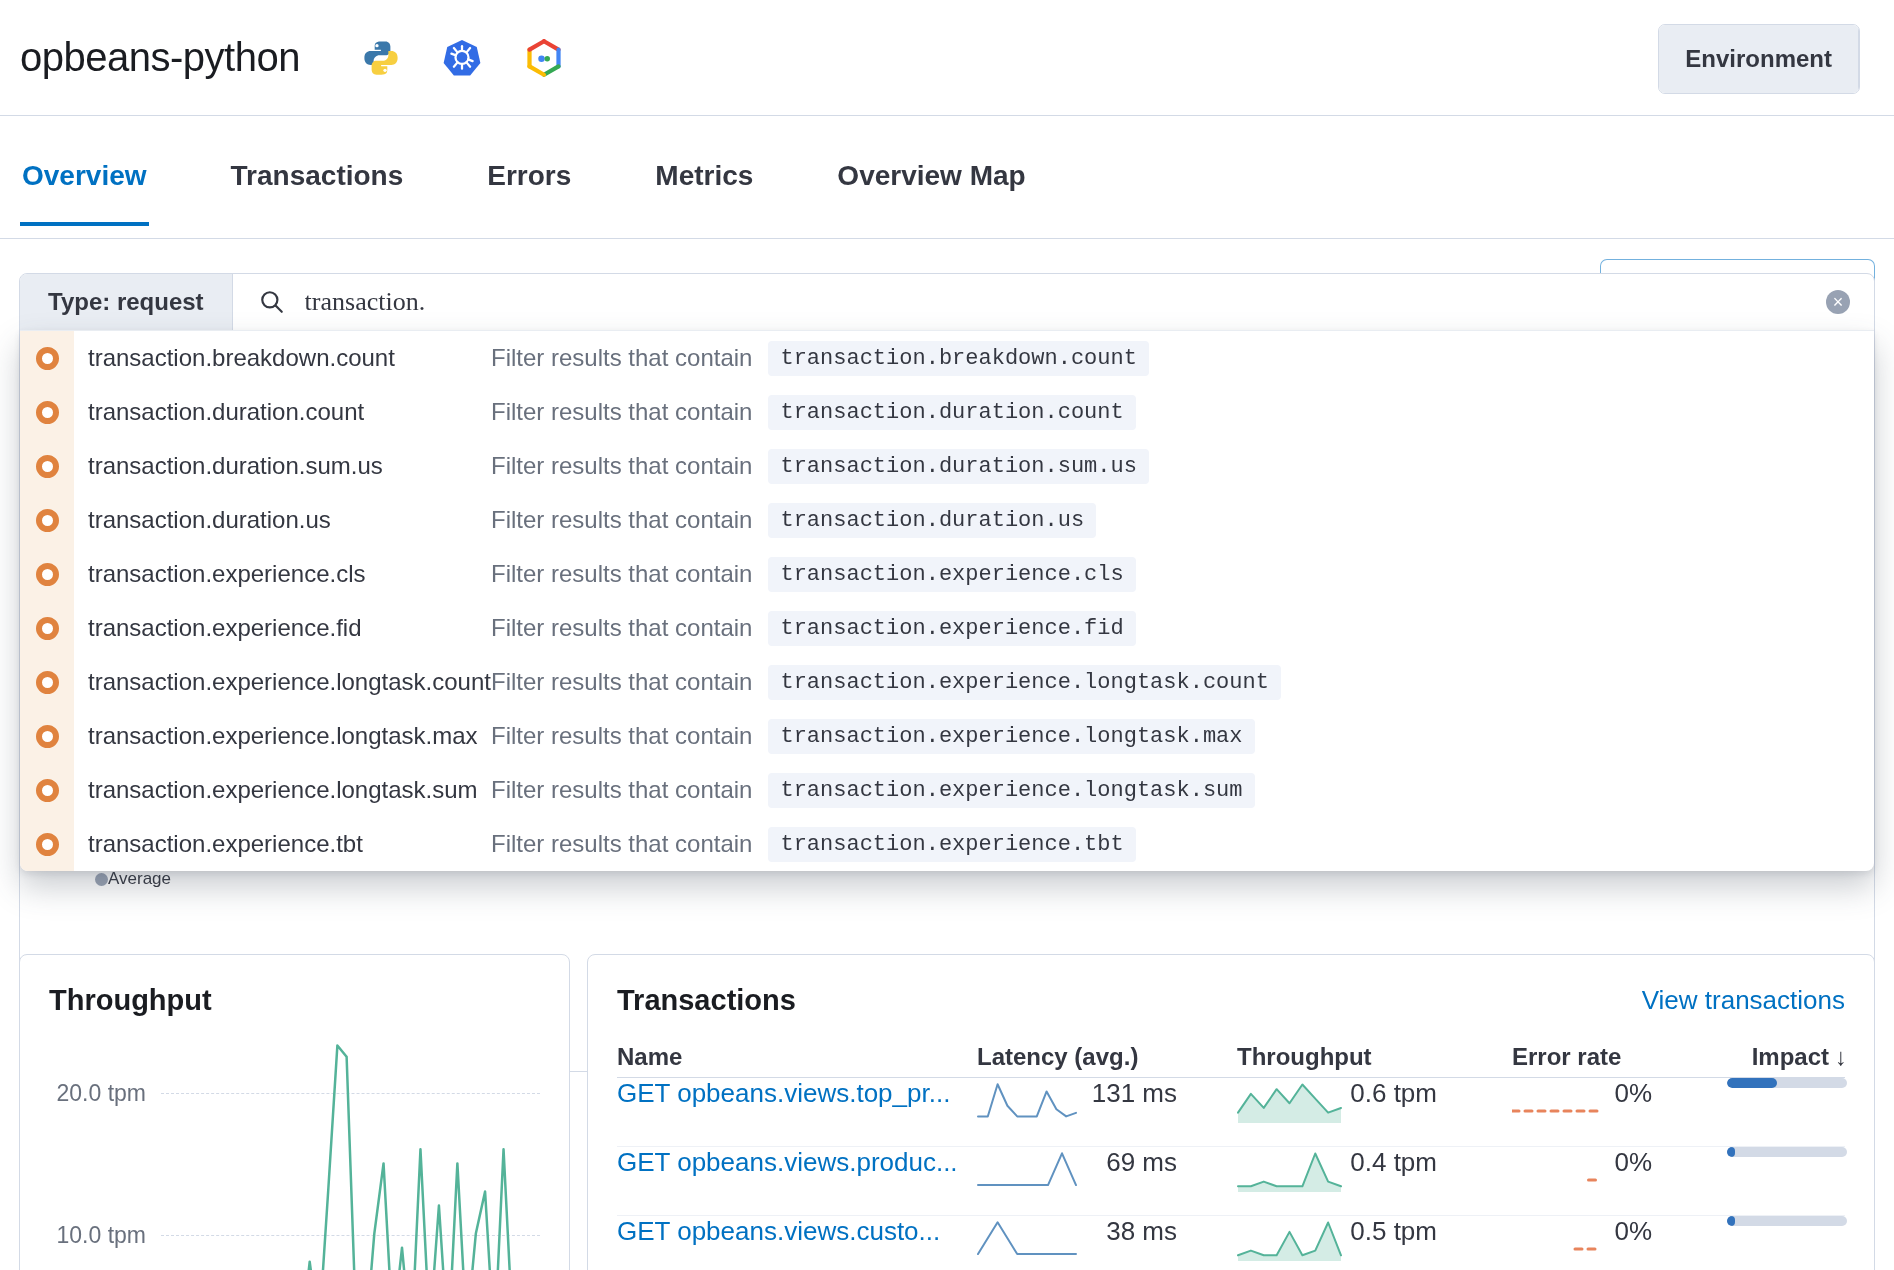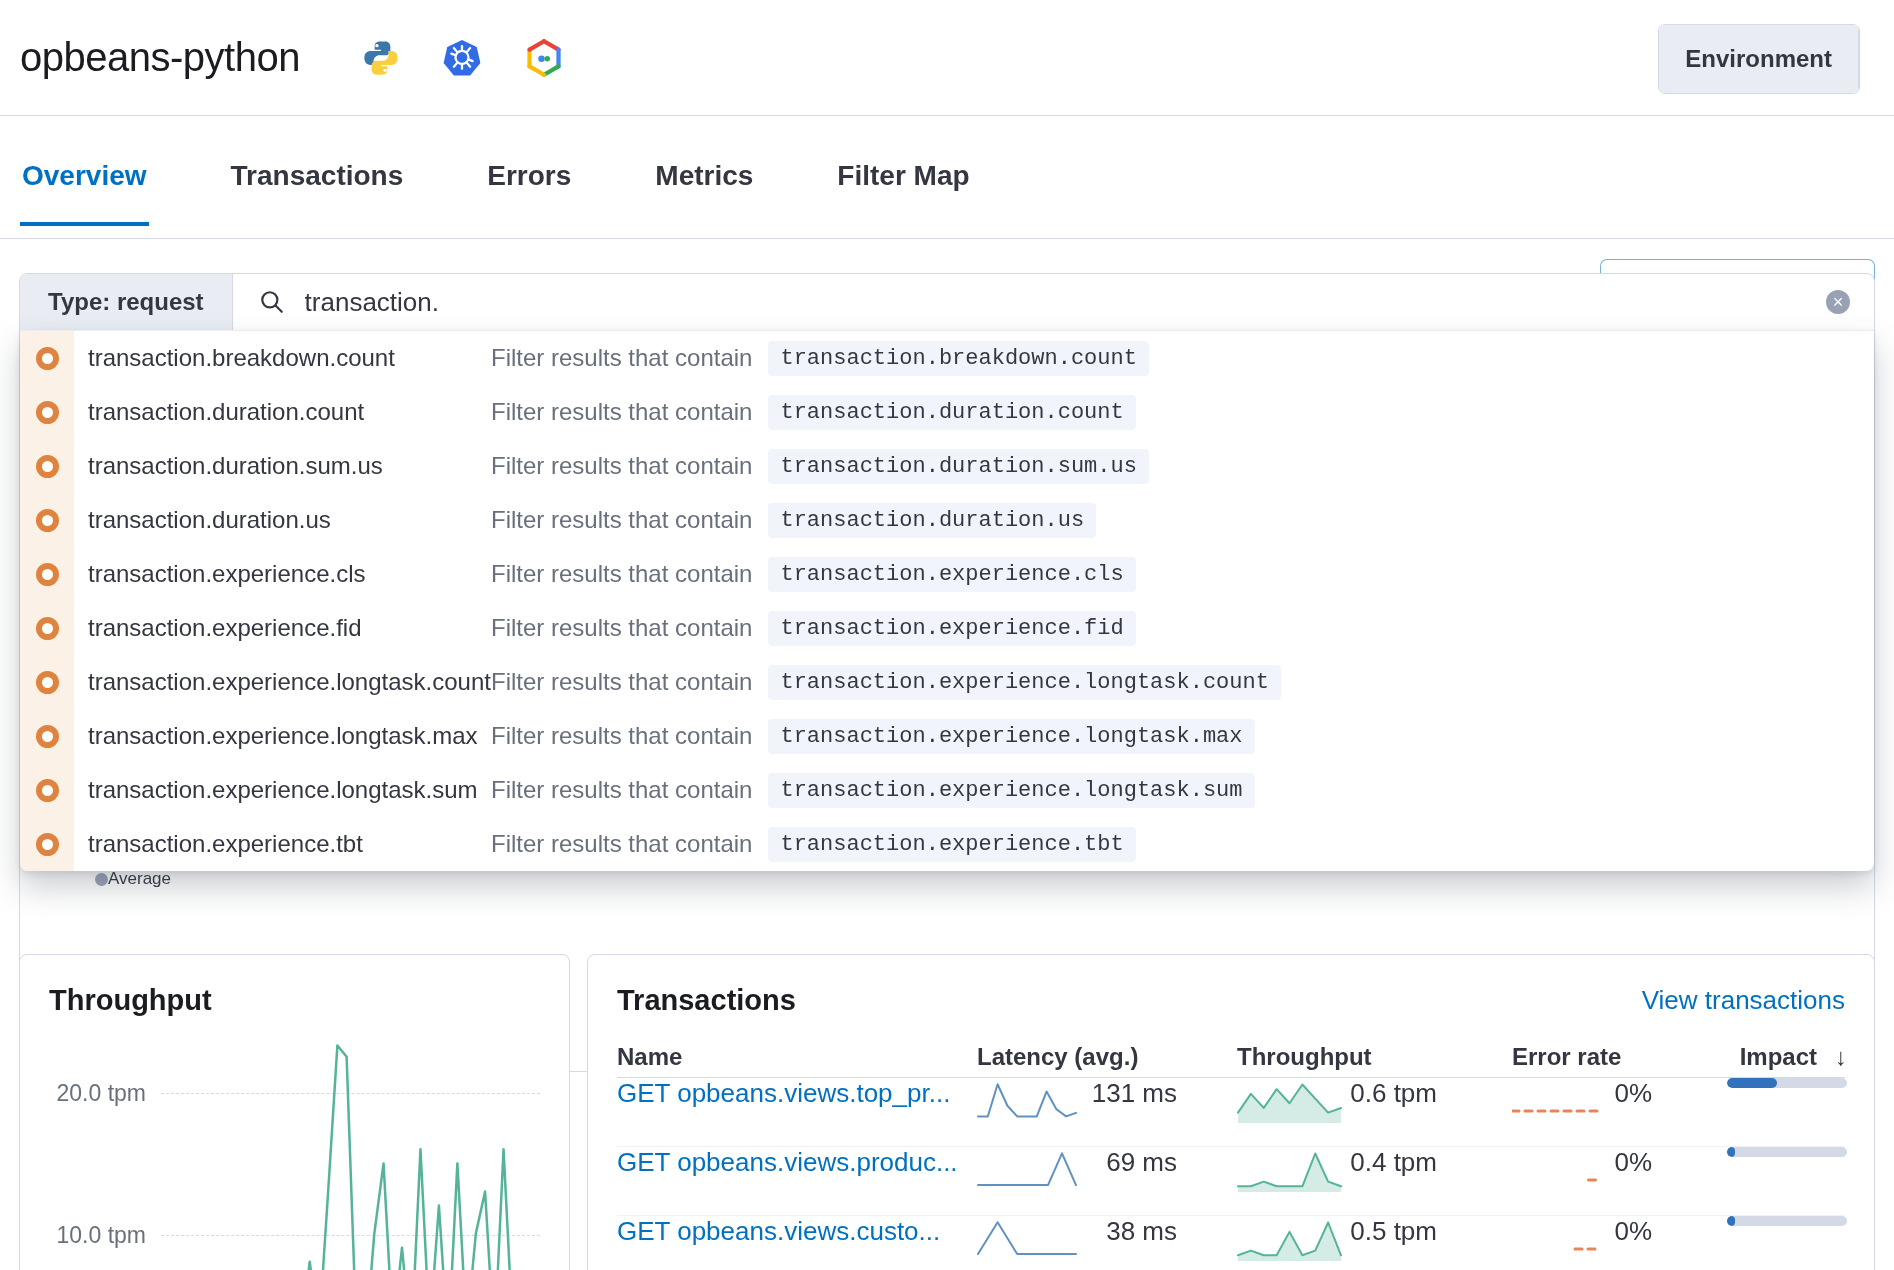--- a/index.html
+++ b/index.html
@@ -31,21 +31,21 @@
 
   
   .search-card{position:absolute;left:19px;top:273px;width:1856px;height:799px;
        border:1px solid #d3dae6;border-radius:8px;box-sizing:border-box;background:#fff}
   .search-row{height:56px;display:flex;align-items:center}
   .filter-pill{height:56px;background:#e9edf3;display:flex;align-items:center;padding:0 28px;
        font-size:24px;font-weight:600;border-right:1px solid #d3dae6;border-radius:7px 0 0 0;
        color:#343741;cursor:pointer;box-sizing:border-box}
   .search-icon{margin-left:26px;display:flex}
   .query-input{border:none;outline:none;font-size:26px;color:#343741;margin-left:18px;flex:1;
-       font-family:Liberation Sans, sans-serif;background:transparent}
+       font-family:Liberation Serif, serif;background:transparent}
   .clear-btn{width:24px;height:24px;border-radius:50%;background:#98a2b3;color:#fff;display:flex;
        align-items:center;justify-content:center;font-size:18px;margin-right:24px;cursor:pointer;
        flex:none;line-height:1}
 
   
   .suggest-panel{position:absolute;left:0;right:0;top:56px;height:540px;background:#fff;z-index:30;
        box-shadow:0 16px 32px rgba(64,75,90,.28),0 3px 6px rgba(64,75,90,.12);
        border-top:1px solid #e9edf2;border-radius:0 0 8px 8px;overflow:hidden}
   .sg-row{display:flex;align-items:center;height:54px;cursor:pointer}
   .sg-icon-cell{width:54px;height:100%;background:#fbf1e6;display:flex;align-items:center;
@@ -76,21 +76,21 @@
   .tx-head{display:flex;justify-content:space-between;align-items:center}
   .view-link{font-size:26px;color:#0071c2;cursor:pointer}
   .tx-table{margin-top:20px}
   .th-row{display:flex;align-items:center;height:40px;border-bottom:1px solid #d3dae6;
        font-size:24px;font-weight:600;color:#343741}
   .c-name{width:340px;flex:none}
   .c-lat{width:200px;margin-left:20px;flex:none}
   .c-tp{width:200px;margin-left:60px;flex:none}
   .c-err{width:140px;margin-left:75px;flex:none}
   .c-imp{width:120px;margin-left:75px;flex:none;display:flex;justify-content:flex-end;
-       align-items:center;gap:18px;cursor:pointer}
+       align-items:center;gap:6px;cursor:pointer}
   .sort-arrow{font-size:24px;font-weight:400}
   .tr-row{display:flex;align-items:flex-start;height:68px;border-bottom:1px solid #eef1f6}
   .r-name{width:340px;flex:none;font-size:26px;color:#0071c2;white-space:nowrap;overflow:hidden;
        cursor:pointer}
   .r-lat-spark{width:100px;height:44px;margin-left:20px;flex:none}
   .r-lat-val{width:100px;flex:none;text-align:right;font-size:26px;color:#343741}
   .r-tp-spark{width:105px;height:46px;margin-left:60px;flex:none}
   .r-tp-val{width:95px;flex:none;text-align:right;font-size:26px;color:#343741}
   .r-err-spark{width:90px;height:36px;margin-left:75px;flex:none}
   .r-err-val{width:50px;flex:none;text-align:right;font-size:26px;color:#343741}
@@ -147,21 +147,21 @@
   <div class="env">
     <div class="env-label">Environment</div>
   </div>
 </div>
 
 <div class="nav">
   <div class="tab active">Overview</div>
   <div class="tab">Transactions</div>
   <div class="tab">Errors</div>
   <div class="tab">Metrics</div>
-  <div class="tab">Filter Map</div>
+  <div class="tab">Overview Map</div>
   <div class="correlations-btn">View correlations</div>
 </div>
 
 <div class="search-card">
   <div class="search-row">
     <div class="filter-pill">Type: request</div>
     <span class="search-icon">
       <svg width="26" height="26" viewBox="0 0 24 24">
           <circle cx="10" cy="10" r="7" fill="none" stroke="#343741" stroke-width="2"></circle>
           <line x1="15.5" y1="15.5" x2="21" y2="21" stroke="#343741" stroke-width="2" stroke-linecap="round"></line>

